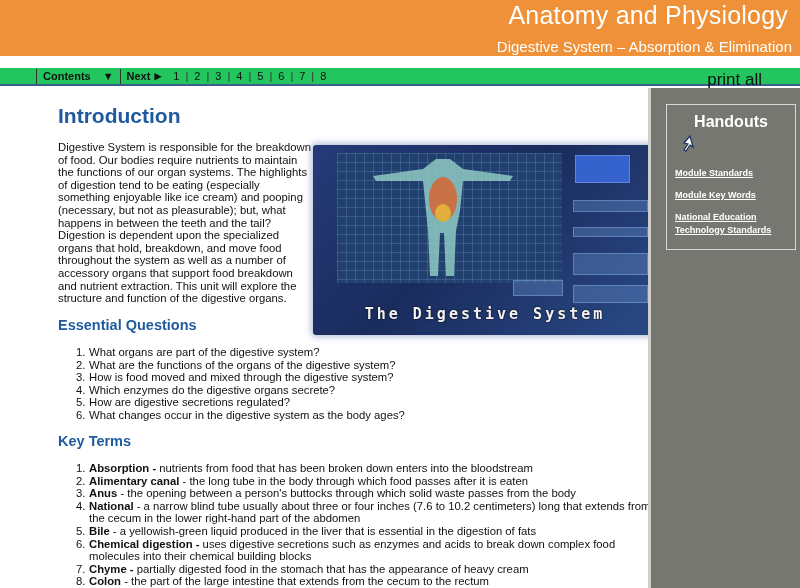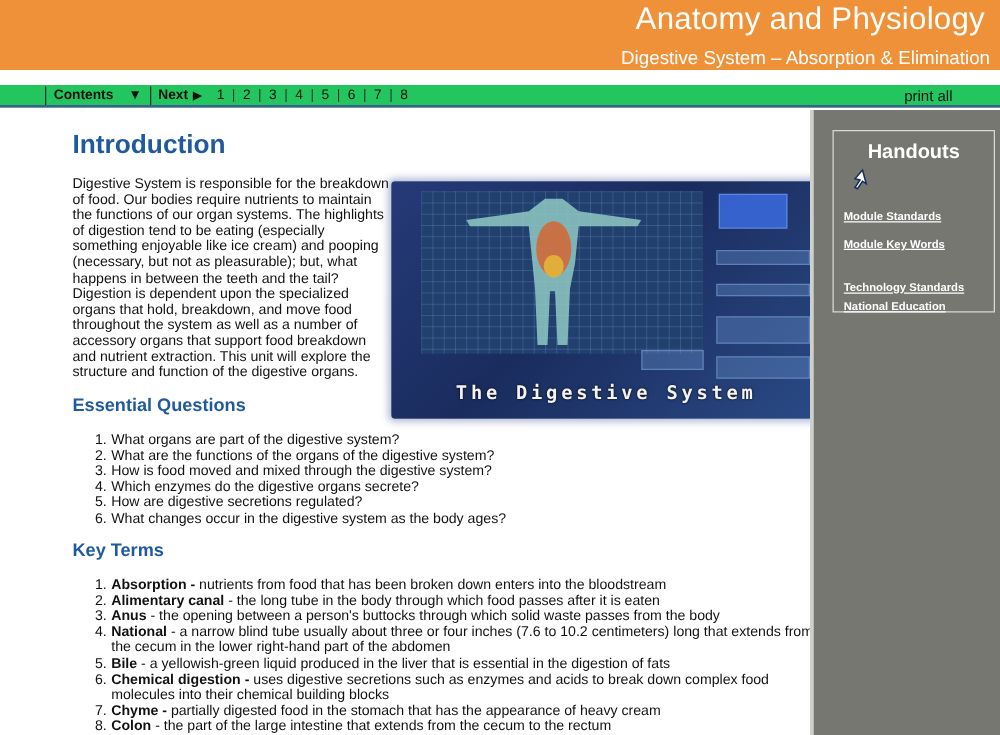--- a/index.html
+++ b/index.html
@@ -8,21 +8,21 @@
   .header .title { position: absolute; right: 12px; top: 1px; color: #ffffff; font-size: 25px; font-family: "Liberation Sans", sans-serif; font-weight: normal; letter-spacing: 0.2px; }
   .header .subtitle { position: absolute; right: 8px; top: 38px; color: #ffffff; font-size: 15px; font-family: "Liberation Sans", sans-serif; }
   .navbar { position: absolute; left: 0; top: 68px; width: 800px; height: 18px; background: #22c55e; border-bottom: 2px solid #3b5e8c; font-size: 11px; color: #111; }
   .navbar .nav-inner { position: absolute; left: 36px; top: 0; height: 16px; display: flex; align-items: center; }
   .navbar .sep-bar { display: inline-block; width: 1px; height: 15px; background: #333; }
   .navbar .contents { font-weight: bold; padding: 0 6px; display: flex; align-items: center; gap: 12px; cursor: pointer; }
   .navbar .next { font-weight: bold; padding: 0 8px 0 6px; display: flex; align-items: center; gap: 4px; cursor: pointer; }
   .navbar .pages { display: flex; align-items: center; }
   .navbar .pages .pg { padding: 0 4px; cursor: pointer; }
   .navbar .pages .pipe { color: #333; padding: 0 2px; }
-  .navbar .print { position: absolute; right: 38px; top: 2px; font-size: 12px; cursor: pointer; }
+  .navbar .print { position: absolute; right: 38px; top: 2px; font-size: 17px; cursor: pointer; }
   .main { position: absolute; left: 0; top: 88px; width: 648px; height: 500px; background: #fff; margin-left: 20px; }
   .sidebar { position: absolute; left: 648px; top: 88px; width: 152px; height: 500px; background: #777772; border-left: 3px solid #cfcfcb; }
   .handouts-box { position: absolute; left: 15px; top: 16px; width: 130px; height: 146px; border: 1px solid #d8d8d4; }
   .handouts-box .h-title { position: absolute; left: 0; top: 8px; width: 100%; text-align: center; color: #fff; font-weight: bold; font-size: 16px; }
   .handouts-box .arrow { position: absolute; left: 14px; top: 30px; width: 14px; height: 18px; }
   .handouts-box .link { position: absolute; left: 8px; color: #ffffff; font-size: 9px; font-weight: bold; text-decoration: underline; line-height: 13px; cursor: pointer; }
   h1.intro { position: absolute; left: 38px; top: 16px; color: #1f5a9e; font-size: 21px; font-weight: bold; }
   .intro-text { position: absolute; left: 38px; top: 53px; width: 256px; font-size: 11.3px; line-height: 12.6px; color: #111; }
   .hero { position: absolute; left: 293px; top: 57px; width: 344px; height: 190px; background: linear-gradient(135deg, #253a78 0%, #1a2c5e 45%, #2a4a86 100%); border-radius: 3px; box-shadow: 0 0 6px 2px rgba(90,110,170,0.45); overflow: hidden; }
   .hero .grid { position: absolute; left: 24px; top: 8px; width: 225px; height: 130px; background-color: #22406e; background-image: linear-gradient(rgba(120,170,220,0.25) 1px, transparent 1px), linear-gradient(90deg, rgba(120,170,220,0.25) 1px, transparent 1px); background-size: 9px 9px; }
@@ -118,16 +118,16 @@
 </div>
 
 <div class="sidebar">
   <div class="handouts-box">
     <div class="h-title">Handouts</div>
     <svg class="arrow" viewBox="0 0 14 18">
       <path d="M9 1 L12 12 L9 10 L5 16 L3 15 L7 9 L3 8 Z" fill="#ffffff" stroke="#1a2c5e" stroke-width="1.2"></path>
     </svg>
     <span class="link" style="top:62px;">Module Standards</span>
     <span class="link" style="top:84px;">Module Key Words</span>
-    <span class="link" style="top:106px;margin-top:28px;">National Education</span>
+    <span class="link" style="top:106px;">National Education</span>
     <span class="link" style="top:119px;">Technology Standards</span>
   </div>
 </div>
 
 </body></html>

